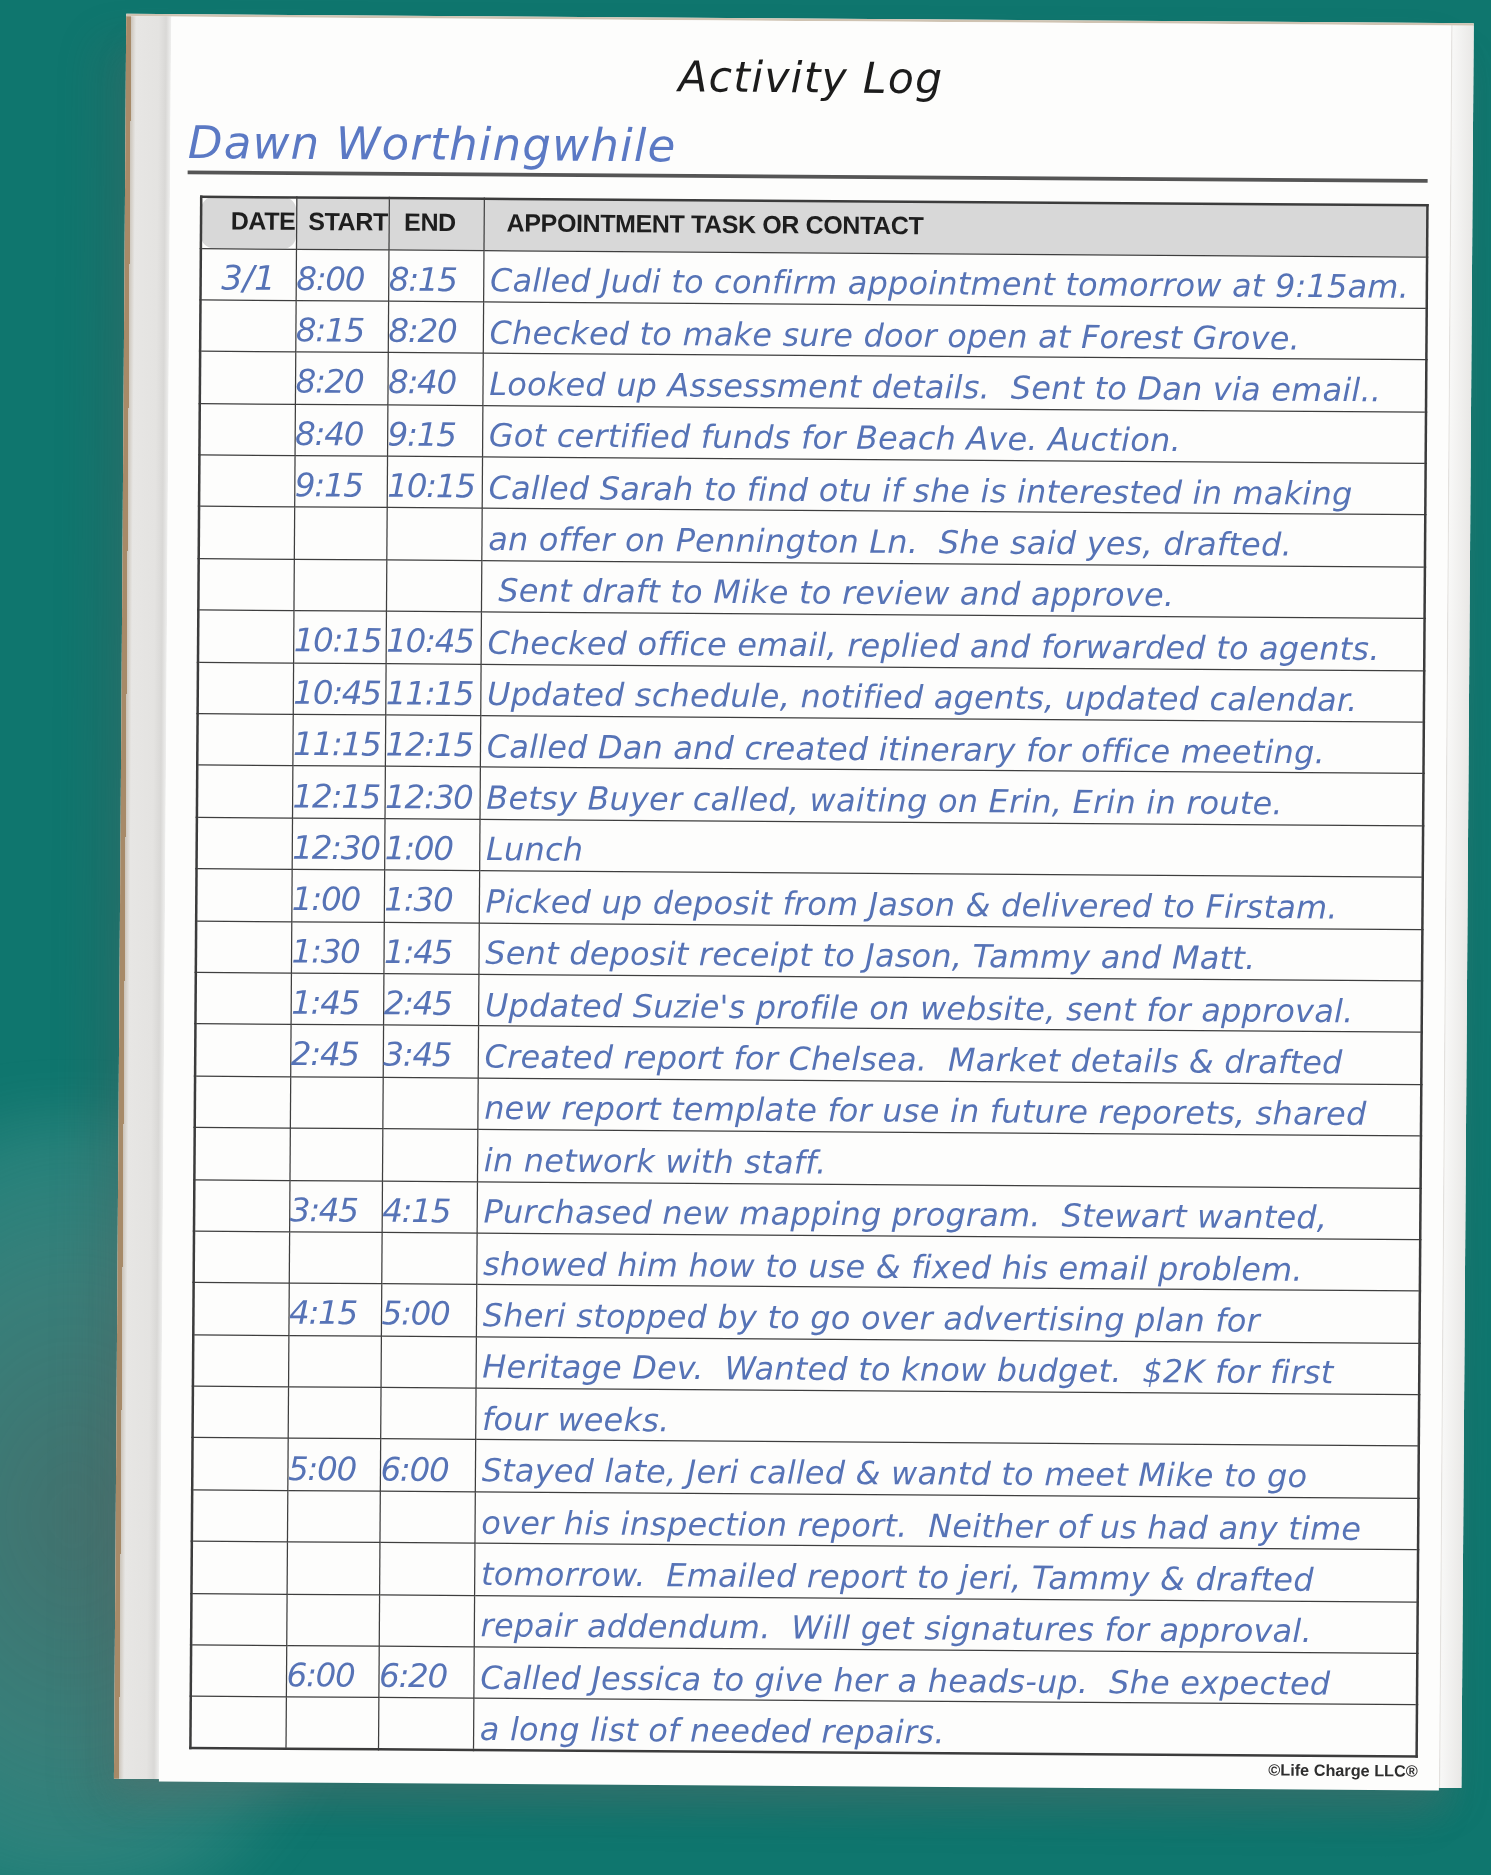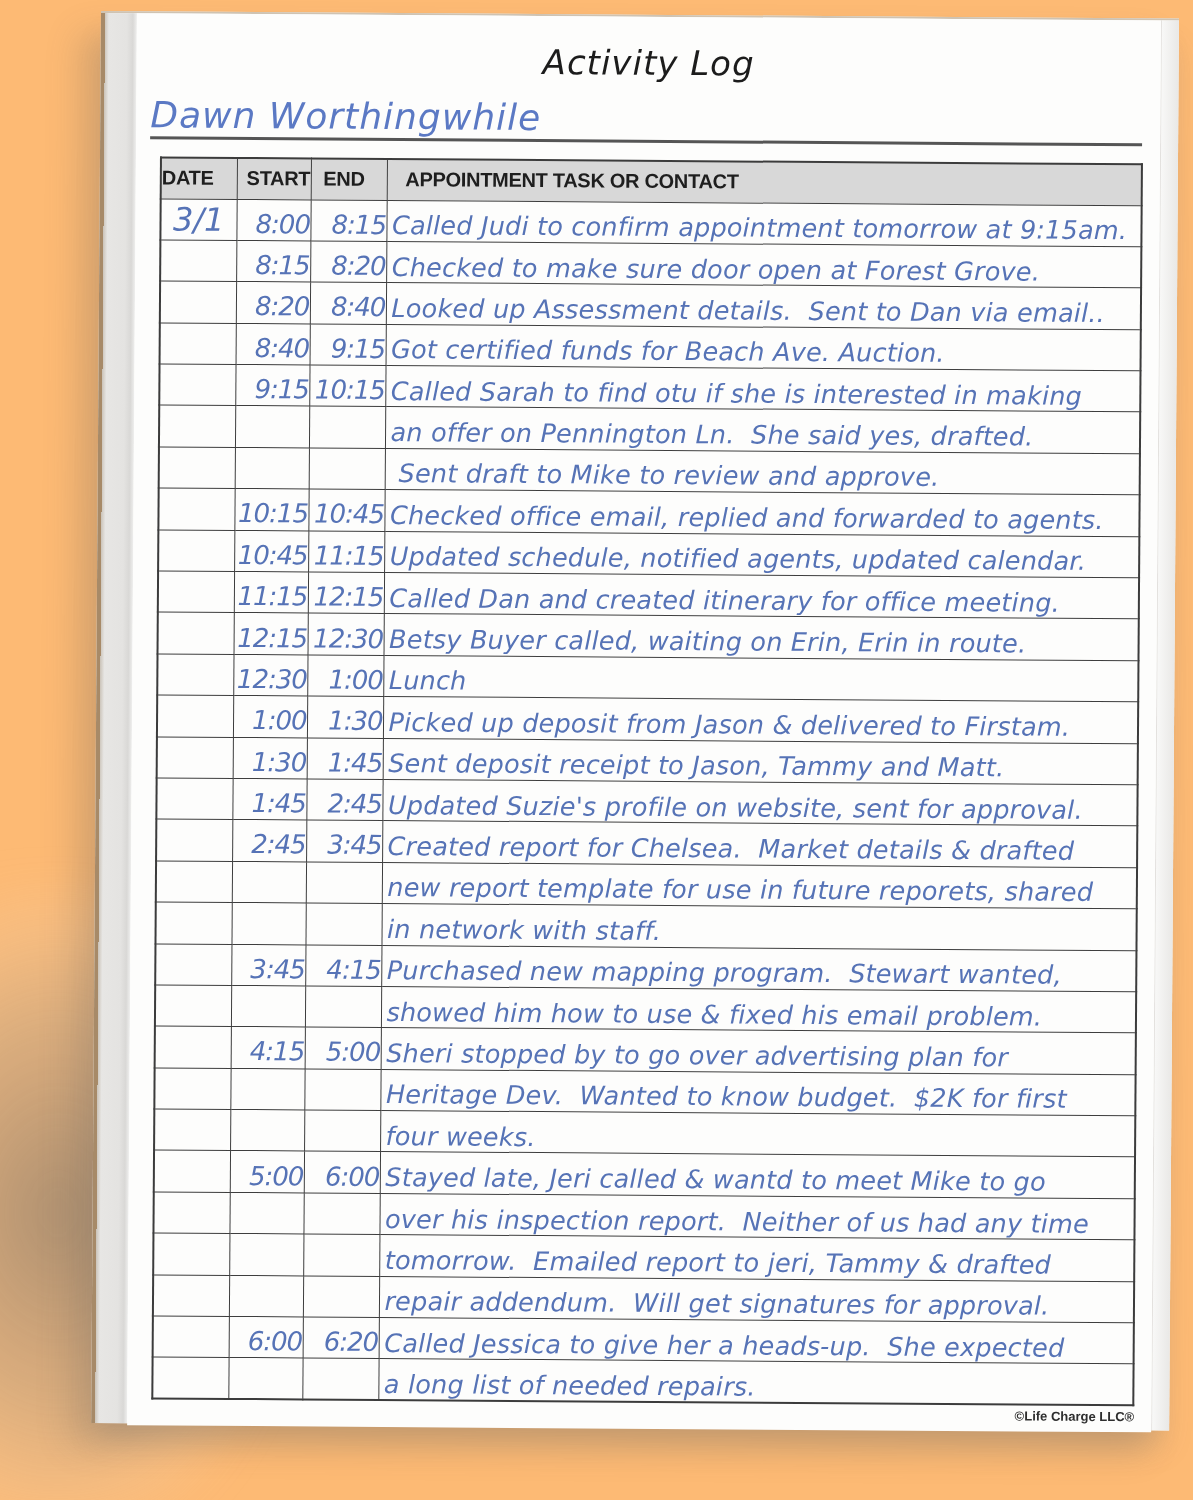--- a/index.html
+++ b/index.html
@@ -4,21 +4,21 @@
 <style>
   * { margin: 0; padding: 0; box-sizing: border-box; }
   html, body { background: #ffffff; }
   body { font-family: "Liberation Sans", sans-serif; }
 
   .stage {
     position: relative;
     width: 1193px;
     height: 1500px;
     overflow: hidden;
-    background: #fdba74;
+    background: #0f766e;
   }
 
   
   .floor-shadow {
     position: absolute;
     left: -110px;
     top: 880px;
     width: 400px;
     height: 640px;
     background: radial-gradient(ellipse at 42% 52%,
@@ -128,22 +128,22 @@
   }
   table.activity tbody tr { height: 41.4px; }
   table.activity td {
     font-family: "DejaVu Sans", sans-serif;
     font-style: italic;
     color: #5673b6;
     vertical-align: bottom;
     padding-bottom: 2px;
     line-height: 1.05;
   }
-  td.date-cell { text-align: center; font-size: 32px; }
-  td.time-cell { text-align: right; font-size: 26px; letter-spacing: -1px; }
+  td.date-cell { text-align: center; font-size: 27px; }
+  td.time-cell { text-align: left; font-size: 26px; letter-spacing: -1px; }
   td.task-cell {
     font-size: 25.5px;
     letter-spacing: 0.2px;
     padding-left: 5px;
     white-space: pre;
   }
 
   .copyright {
     width: 1007px;
     text-align: right;
@@ -175,21 +175,21 @@
 
       <table class="activity">
         <colgroup>
           <col style="width:76px">
           <col style="width:74px">
           <col style="width:76px">
           <col>
         </colgroup>
         <thead>
           <tr>
-            <th style="text-align:left; padding-left:0;">DATE</th>
+            <th style="text-align:right; padding-left:0;border-radius:10px;">DATE</th>
             <th style="text-align:right; padding-left:0;">START</th>
             <th>END</th>
             <th style="padding-left:18px;">APPOINTMENT TASK OR CONTACT</th>
           </tr>
         </thead>
         <tbody>
             <tr>
               <td class="date-cell">3/1</td>
               <td class="time-cell">8:00</td>
               <td class="time-cell">8:15</td>

